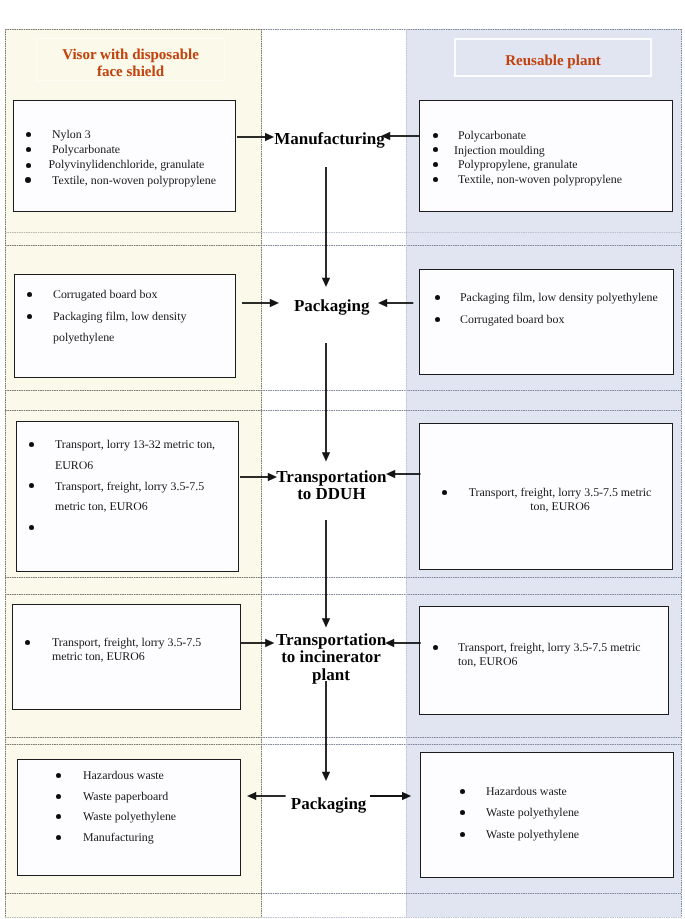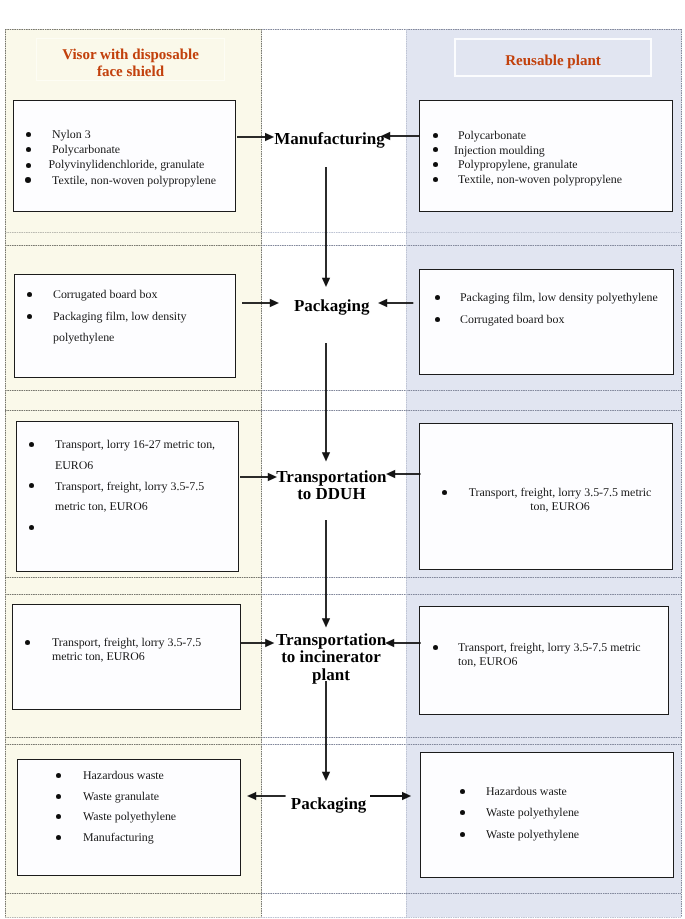--- a/index.html
+++ b/index.html
@@ -176,21 +176,21 @@
     </div>
     <div class="bullet-row" style="line-height:21.7px;">
       <span class="bullet-dot" style="top:8.3px;left:0.0px;width:5.0px;height:5.0px;"></span>
       <span class="bullet-text" style="margin-left:25px;width:210px;text-align:left;">Corrugated board box</span>
     </div>
   </div>
   <div class="itembox" style="left:16.4px;top:421.3px;width:223.1px;height:150.4px;"></div>
   <div class="bullets" style="left:29px;top:434px;">
     <div class="bullet-row" style="line-height:20.8px;">
       <span class="bullet-dot" style="top:7.9px;left:0.0px;width:5.0px;height:5.0px;"></span>
-      <span class="bullet-text" style="margin-left:26px;width:172px;text-align:left;">Transport, lorry 16-27 metric ton, EURO6</span>
+      <span class="bullet-text" style="margin-left:26px;width:172px;text-align:left;">Transport, lorry 13-32 metric ton, EURO6</span>
     </div>
     <div class="bullet-row" style="line-height:20.8px;">
       <span class="bullet-dot" style="top:7.9px;left:0.0px;width:5.0px;height:5.0px;"></span>
       <span class="bullet-text" style="margin-left:26px;width:172px;text-align:left;">Transport, freight, lorry 3.5-7.5 metric ton, EURO6</span>
     </div>
     <div class="bullet-row" style="line-height:20.8px;">
       <span class="bullet-dot" style="top:7.9px;left:0.0px;width:5.0px;height:5.0px;"></span>
     </div>
   </div>
   <div class="itembox" style="left:419.2px;top:423.0px;width:253.8px;height:147.4px;"></div>
@@ -215,21 +215,21 @@
     </div>
   </div>
   <div class="itembox" style="left:16.8px;top:759.3px;width:224.7px;height:116.9px;"></div>
   <div class="bullets" style="left:56px;top:765px;">
     <div class="bullet-row" style="line-height:20.7px;">
       <span class="bullet-dot" style="top:7.8px;left:0.0px;width:5.0px;height:5.0px;"></span>
       <span class="bullet-text" style="margin-left:27px;width:150px;text-align:left;">Hazardous waste</span>
     </div>
     <div class="bullet-row" style="line-height:20.7px;">
       <span class="bullet-dot" style="top:7.8px;left:0.0px;width:5.0px;height:5.0px;"></span>
-      <span class="bullet-text" style="margin-left:27px;width:150px;text-align:left;">Waste granulate</span>
+      <span class="bullet-text" style="margin-left:27px;width:150px;text-align:left;">Waste paperboard</span>
     </div>
     <div class="bullet-row" style="line-height:20.7px;">
       <span class="bullet-dot" style="top:7.8px;left:0.0px;width:5.0px;height:5.0px;"></span>
       <span class="bullet-text" style="margin-left:27px;width:150px;text-align:left;">Waste polyethylene</span>
     </div>
     <div class="bullet-row" style="line-height:20.7px;">
       <span class="bullet-dot" style="top:7.8px;left:0.0px;width:5.0px;height:5.0px;"></span>
       <span class="bullet-text" style="margin-left:27px;width:150px;text-align:left;">Manufacturing</span>
     </div>
   </div>

